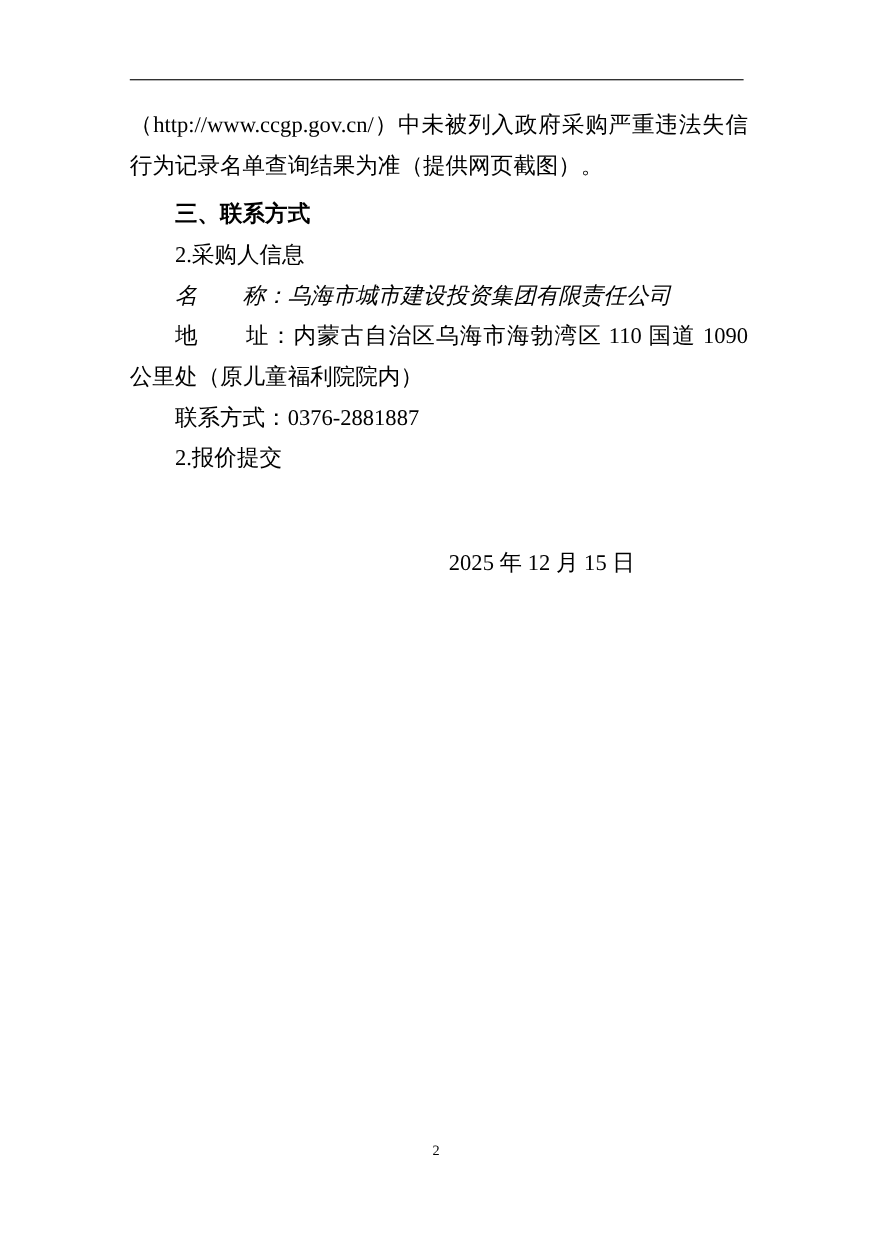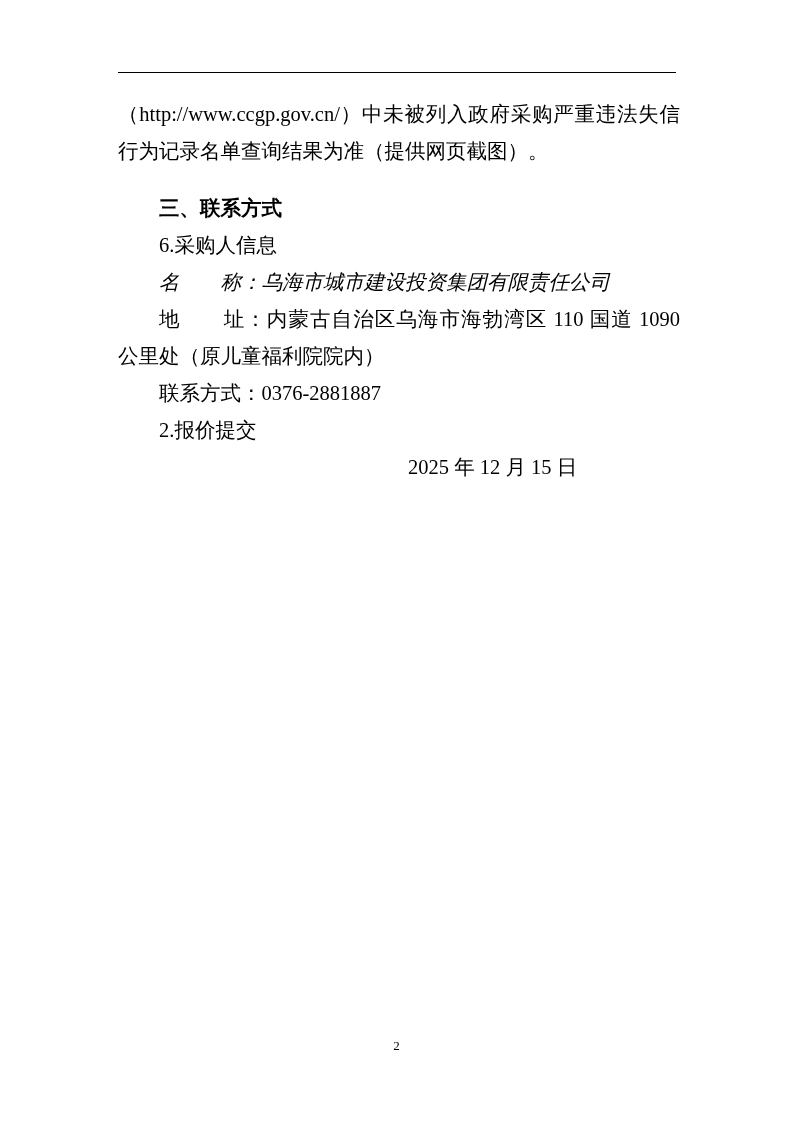--- a/index.html
+++ b/index.html
@@ -44,23 +44,24 @@
     text-justify: inter-ideograph;
   }
   .indent {
     text-indent: 2em;
   }
   .section-title {
     font-weight: bold;
     text-indent: 2em;
     font-size: 20.5px;
     line-height: 37px;
-    margin-top: 20px;
+    margin-top: 7px;
   }
   .date-line {
+    margin-top: 58px;
     text-indent: 0;
     padding-left: 290px;
     font-size: 20.5px;
     line-height: 37px;
   }
   .page-number {
     position: absolute;
     left: 0;
     top: 1038px;
     width: 793px;
@@ -80,21 +81,21 @@
 
   <div class="header-rule"></div>
 
   <div class="content">
 
     <p>（http://www.ccgp.gov.cn/）中未被列入政府采购严重违法失信行为记录名单查询结果为准（提供网页截图）。</p>
 
 
     <p class="section-title">三、联系方式</p>
 
-    <p class="indent">6.采购人信息</p>
+    <p class="indent">2.采购人信息</p>
 
     <p class="indent nowrap-name">名　　称：乌海市城市建设投资集团有限责任公司</p>
 
     <p class="indent">地　　址：内蒙古自治区乌海市海勃湾区 110 国道 1090 公里处（原儿童福利院院内）</p>
 
     <p class="indent">联系方式：0376-2881887</p>
 
     <p class="indent">2.报价提交</p>
 
 

